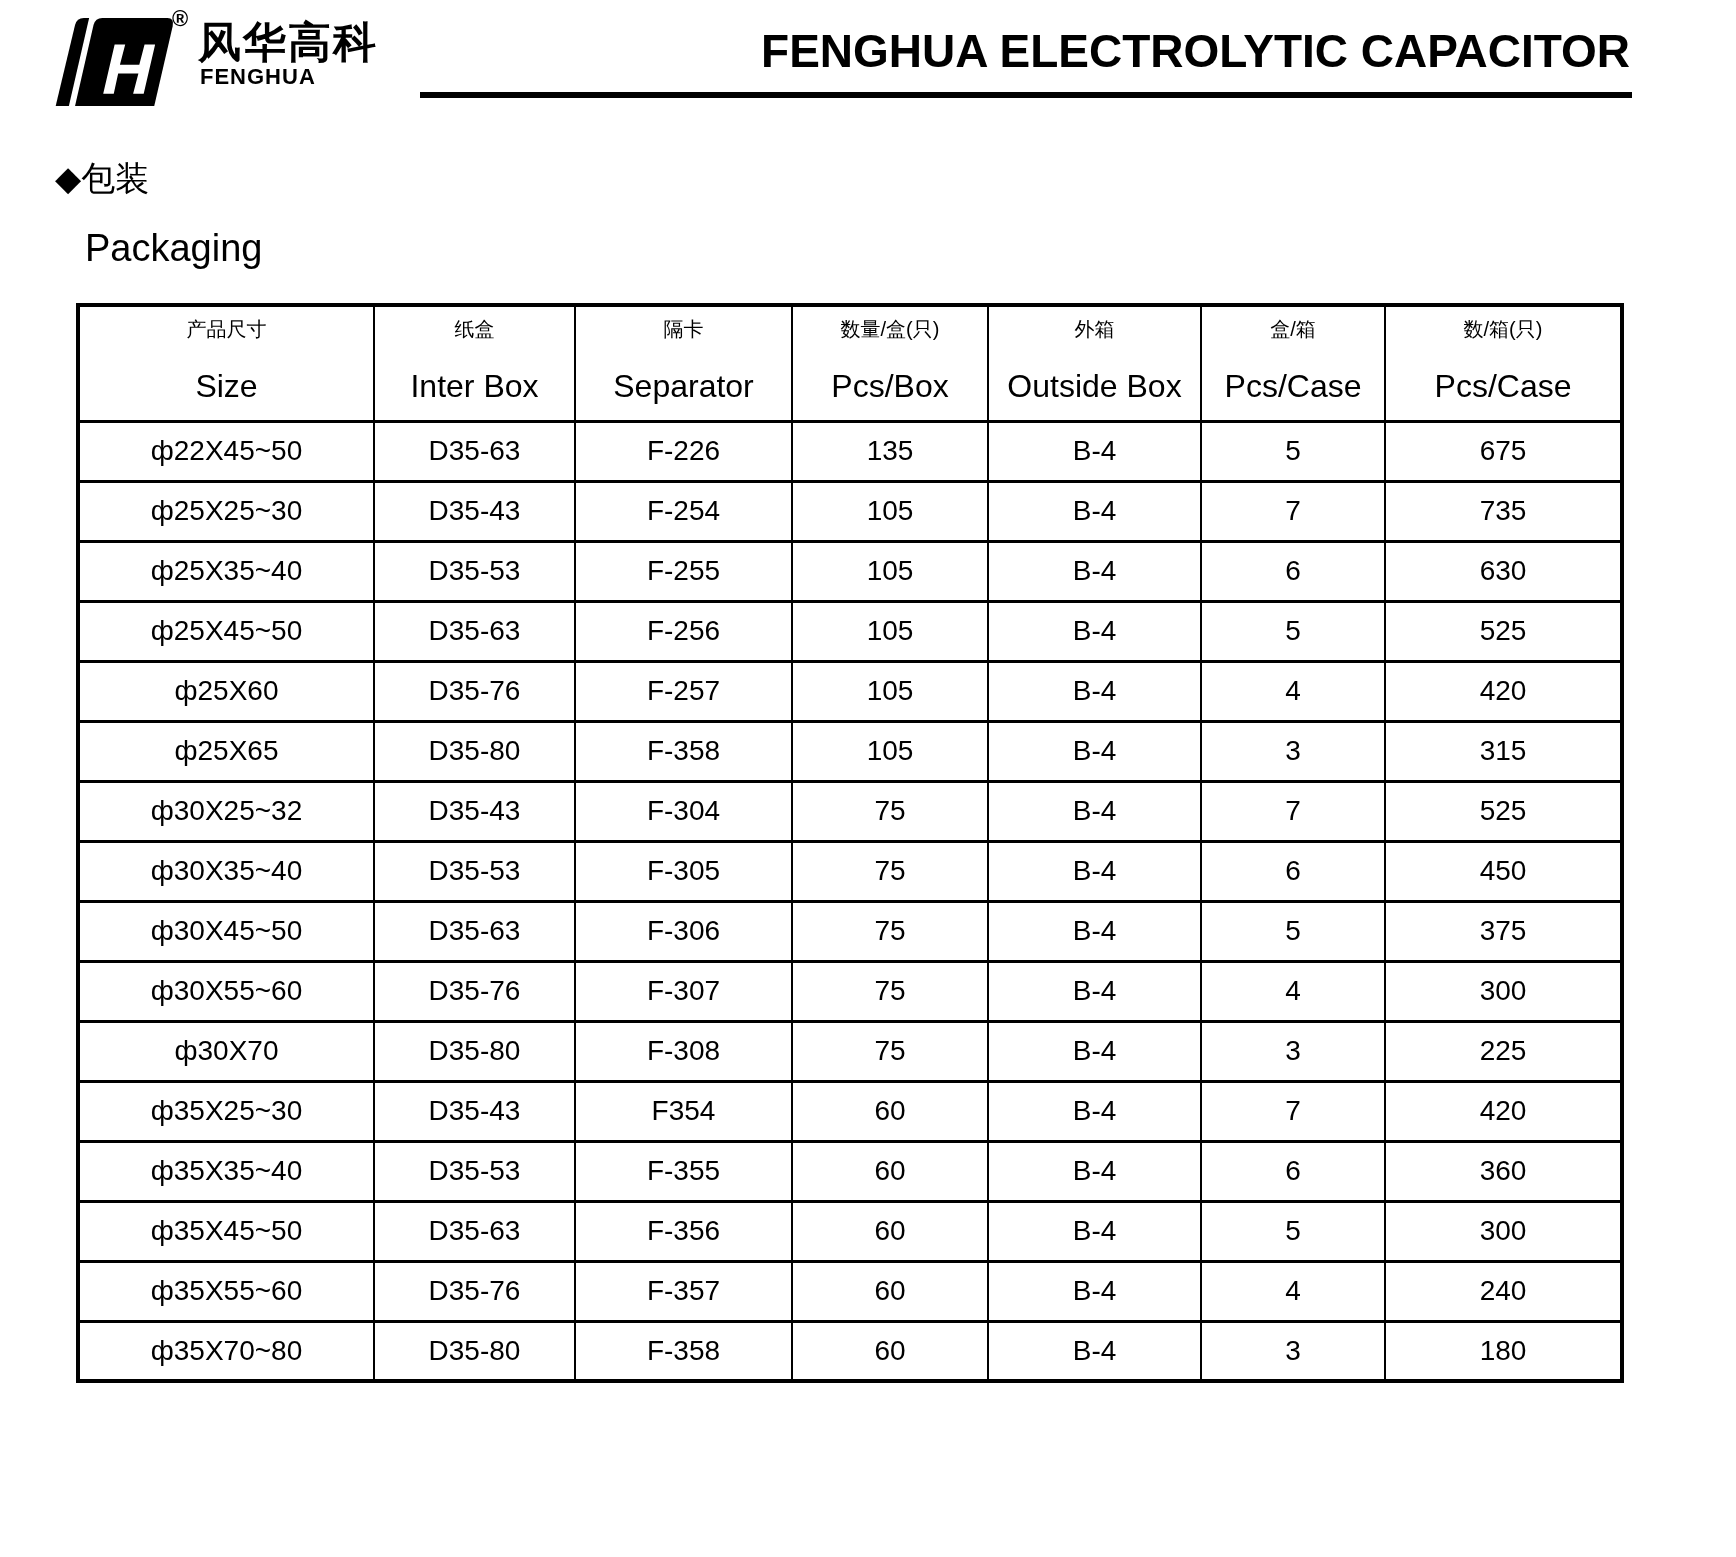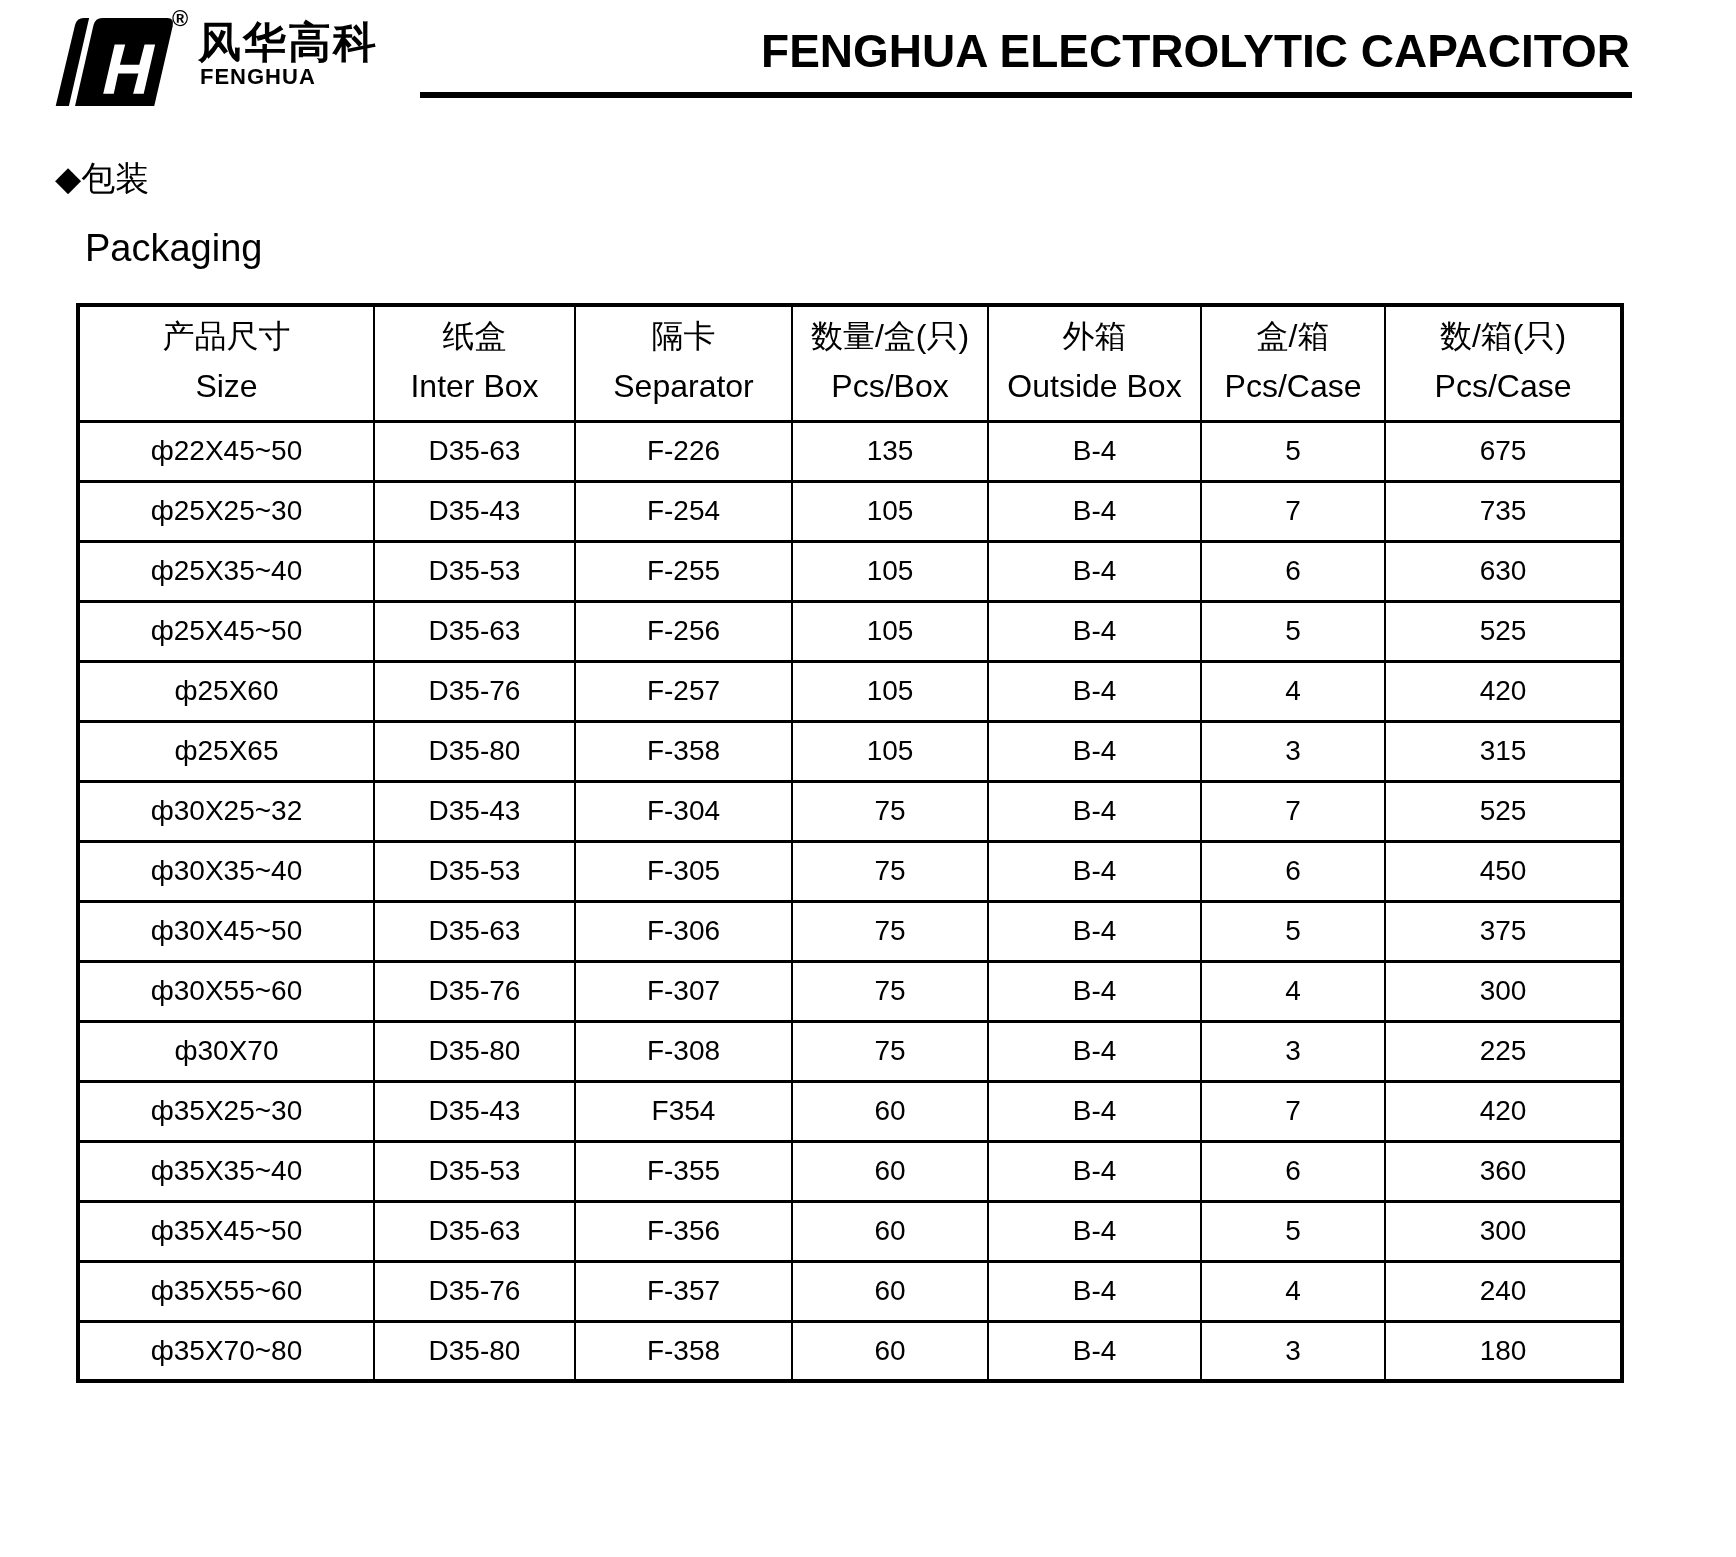--- a/index.html
+++ b/index.html
@@ -27,21 +27,21 @@
   }
   .pkg-table th, .pkg-table td {
     border:2px solid #000;
     border-top-width:3px; border-bottom-width:3px;
     text-align:center; vertical-align:middle;
     font-weight:normal; color:#000;
     overflow:hidden; white-space:nowrap;
   }
   .pkg-table thead th { height:116px; padding:10px 0 14px 0; }
   .hcell { height:100%; display:flex; flex-direction:column; justify-content:space-between; align-items:center; }
-  .h-zh { font-size:32px; line-height:1.2; }
+  .h-zh { font-size:20px; line-height:1.2; }
   .h-en { font-size:32px; line-height:1.2; }
   .pkg-table tbody td { height:60px; font-size:28px; }
 </style>
 </head>
 <body>
 
 <div>
   <span class="logo-mark">
     <svg viewBox="0 0 140 100" width="128" height="88" xmlns="http://www.w3.org/2000/svg">
       <path fill="#000" d="M6,100 L28,8 Q30,0 38,0 L44,0 L21,100 Z"></path>

